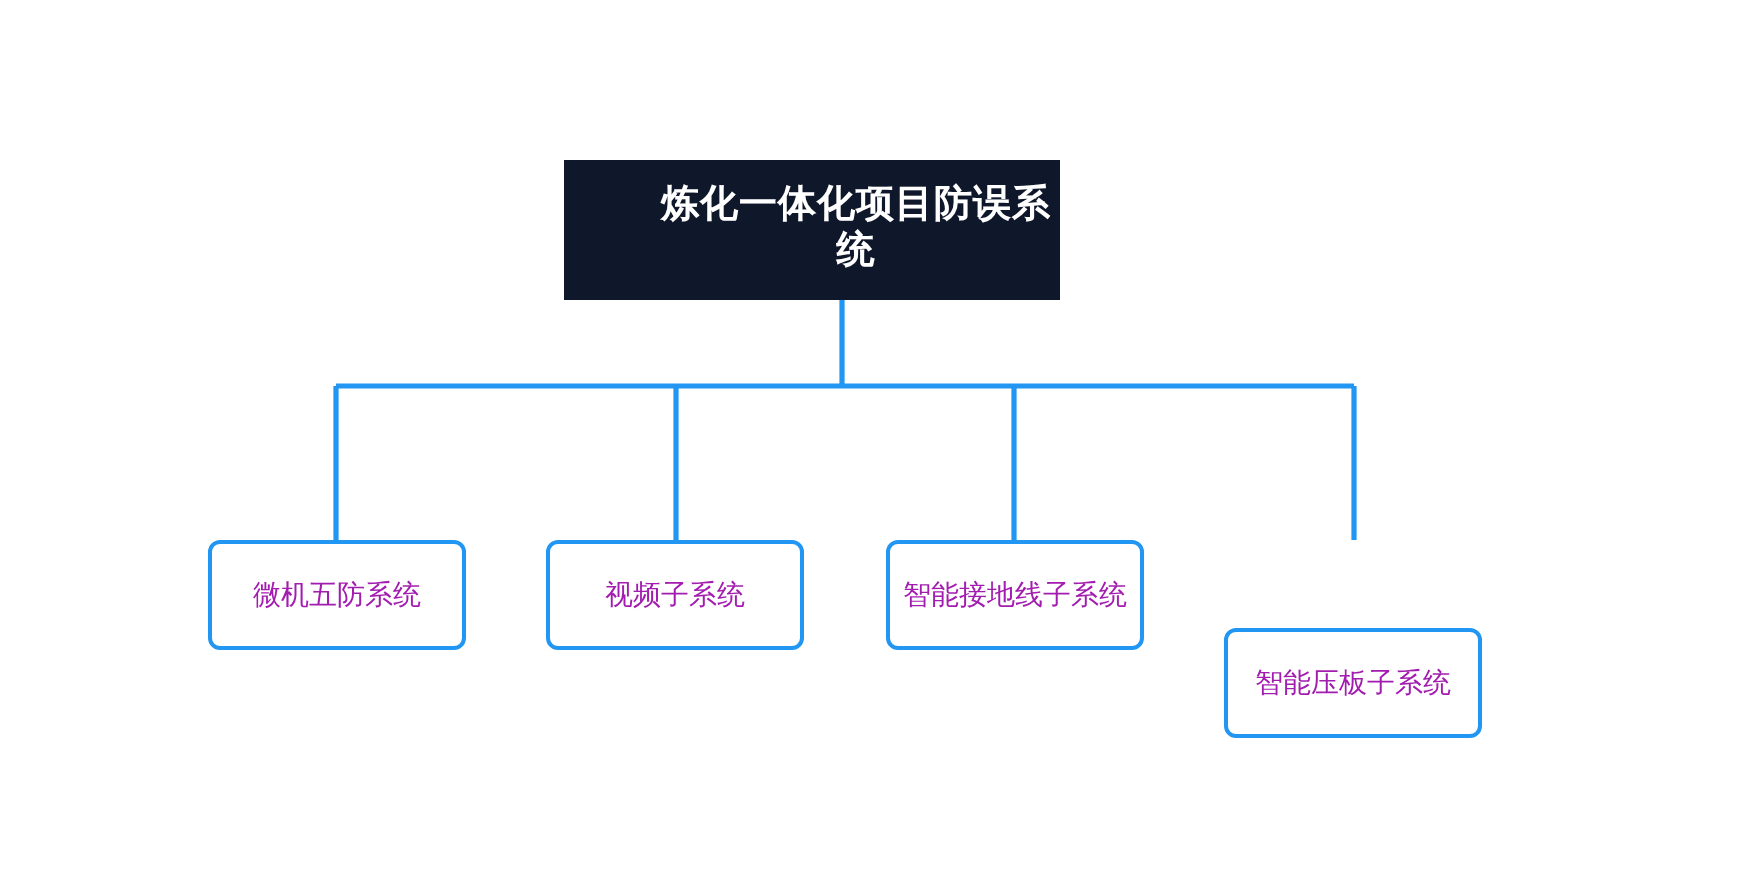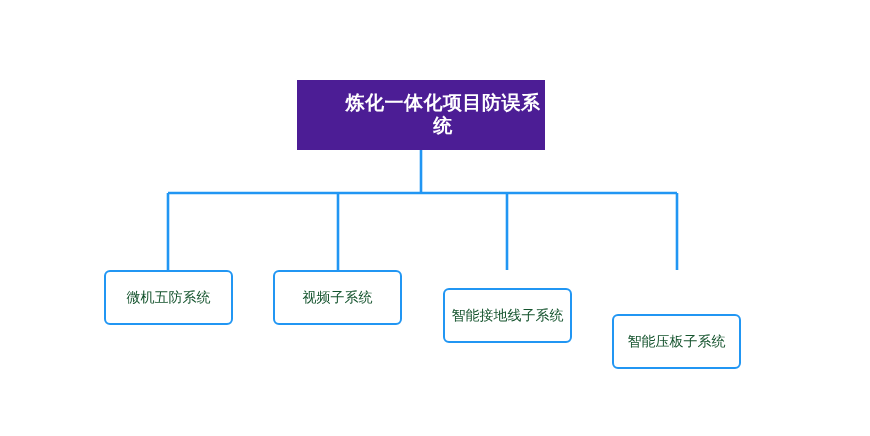--- a/index.html
+++ b/index.html
@@ -28,53 +28,53 @@
   }
   .node {
     position: absolute;
     box-sizing: border-box;
     display: flex;
     align-items: center;
     justify-content: center;
     text-align: center;
   }
   .node-root {
-    left: 297px;
+    left: 282px;
     top: 80px;
     width: 248px;
     height: 70px;
-    background: #4c1d95;
+    background: #0f172a;
     border: none;
     border-radius: 0;
     padding-left: 44px;
   }
   .node-root .node-label {
     color: #ffffff;
     font-size: 19px;
     font-weight: bold;
     letter-spacing: 0.5px;
     line-height: 1.2;
   }
   .node-child {
     top: 270px;
     width: 129px;
     height: 55px;
     background: #ffffff;
     border: 2px solid #2196f3;
     border-radius: 6px;
   }
   .node-child .node-label {
-    color: #14532d;
+    color: #a21caf;
     font-size: 14px;
     font-weight: normal;
     line-height: 1.2;
   }
   .child-0 { left: 104px; }
   .child-1 { left: 273px; text-align: center; }
-  .child-2 { left: 443px; margin-top: 18px; }
+  .child-2 { left: 443px; }
   .child-3 { left: 612px; margin-top: 44px; }
 </style>
 </head>
 <body>
 
 <div id="diagram-canvas">
 
   <svg id="connector-layer" viewBox="0 0 870 436" width="870" height="436" xmlns="http://www.w3.org/2000/svg">
     <g fill="none" stroke="#2196f3" stroke-width="2.6" stroke-linecap="butt">
       <line x1="421" y1="150" x2="421" y2="193"></line>

